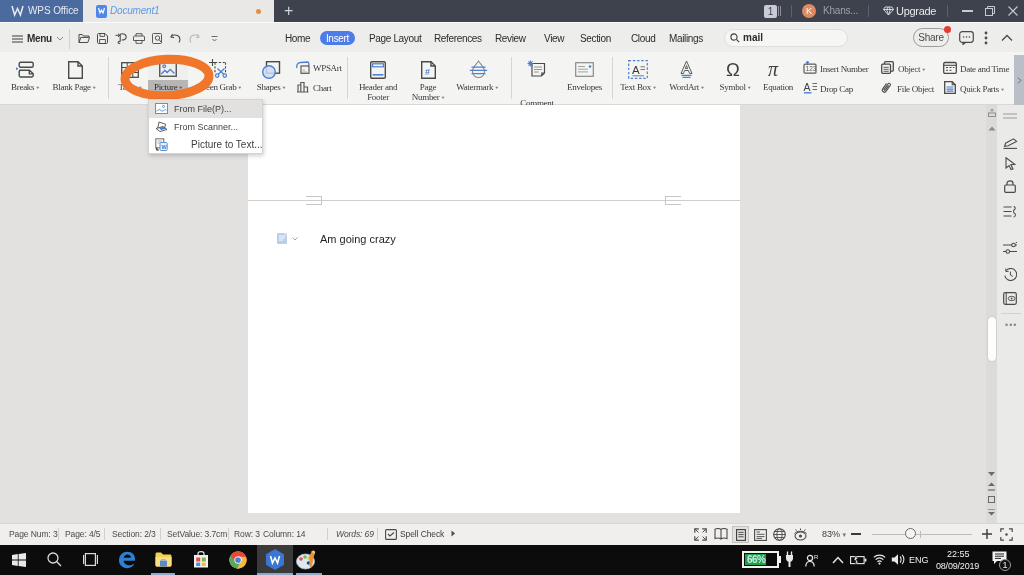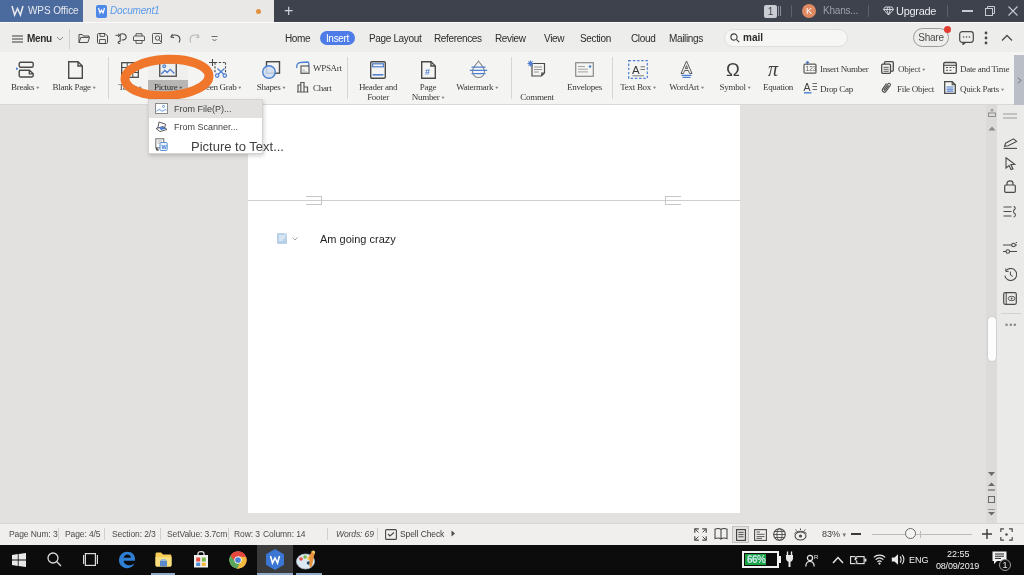--- a/index.html
+++ b/index.html
@@ -210,21 +210,21 @@
       <path d="M9.5 1 C12 5 15.5 7.5 15.5 11.5 C15.5 15 12.8 17.5 9.5 17.5 C6.2 17.5 3.5 15 3.5 11.5 C3.5 7.5 7 5 9.5 1 Z" fill="none" stroke="#8a8a8a" stroke-width="1.1"></path>
       <path d="M2.5 7.2 H16.5 M0.8 10.4 H18.2 M2.5 13.6 H16.5" stroke="#4e7fd0" stroke-width="1.3"></path>
     </svg>
 <span class="lbl" style="left:448px;top:82px;width:58px;">Watermark <span class="cv">▾</span></span>
 
 <svg class="a" style="left:527px;top:60px;" width="19" height="19" viewBox="0 0 19 19">
       <path d="M5 3.5 H17.5 V13 L14.5 16 H5 Z M14.8 16 V13 H17.5" fill="none" stroke="#4a4a4a" stroke-width="1.2"></path>
       <path d="M7 7 H15 M7 9.5 H15 M7 12 H12" stroke="#8a8a8a" stroke-width="0.9"></path>
       <path d="M3.5 0.5 V6.5 M0.5 3.5 H6.5 M1.4 1.4 L5.6 5.6 M5.6 1.4 L1.4 5.6" stroke="#4e7fd0" stroke-width="1.1"></path>
     </svg>
-<span class="lbl" style="left:514px;top:92px;width:46px;">Comment</span>
+<span class="lbl" style="left:514px;top:98px;width:46px;">Comment</span>
 
 <svg class="a" style="left:575px;top:62px;" width="19" height="15" viewBox="0 0 19 15">
       <rect x="0.7" y="0.7" width="17.6" height="13.6" fill="none" stroke="#8a8a8a" stroke-width="1.2"></rect>
       <path d="M3 4.5 H10 M3 7.2 H13 M3 9.9 H13" stroke="#9a9a9a" stroke-width="0.9"></path>
       <circle cx="15" cy="4.5" r="1.3" fill="#4e7fd0"></circle>
     </svg>
 <span class="lbl" style="left:561px;top:82px;width:47px;">Envelopes</span>
 
 <svg class="a" style="left:628px;top:60px;" width="20" height="19" viewBox="0 0 20 19">
       <rect x="0.7" y="0.7" width="18.6" height="17.6" fill="none" stroke="#4e7fd0" stroke-width="1.2" stroke-dasharray="2.4 1.8"></rect>
@@ -329,21 +329,21 @@
       <path d="M3.6 6.6 L8.2 5.9 L10.6 7.8 L6 8.9 Z" fill="#3f7ad4"></path>
     </svg>
 <span class="a" style="left:174px;top:122px;font-size:9px;color:#3f3f3f;">From Scanner...</span>
 <svg class="a" style="left:155px;top:138px;" width="13" height="13" viewBox="0 0 13 13">
       <rect x="0.8" y="0.8" width="8" height="9" fill="#fff" stroke="#6a6a6a" stroke-width="1"></rect>
       <path d="M2.4 3 H7 M2.4 5 H7" stroke="#9a9a9a" stroke-width="0.8"></path>
       <rect x="5" y="4.5" width="7.2" height="8" rx="1" fill="#e8f0fa" stroke="#5b93d6" stroke-width="1"></rect>
       <text x="6.6" y="10.8" font-family="Liberation Sans" font-size="5.5" font-weight="bold" fill="#3f7ad4">W</text>
       <path d="M1.5 9.5 L1.5 12 L4 12 M0.8 11.2 L2.6 12.1 L1.8 10" fill="none" stroke="#4a4a4a" stroke-width="0.9"></path>
     </svg>
-<span class="a" style="left:174px;top:139px;font-size:13px;color:#3f3f3f;padding-left:17px;">Picture to Text...</span>
+<span class="a" style="left:174px;top:139px;font-size:10px;color:#3f3f3f;padding-left:17px;">Picture to Text...</span>
 
 <div class="a" style="left:997px;top:105px;width:27px;height:418px;background:#eaeae9;"></div>
 <div class="a" style="left:986px;top:105px;width:11px;height:418px;background:#dcdbda;"></div>
 
 <svg class="a" style="left:988px;top:109px;" width="8" height="8" viewBox="0 0 8 8">
       <path d="M4 0 L4 3 M2.5 1.5 L4 0 L5.5 1.5" stroke="#7a7a7a" stroke-width="0.8" fill="none"></path>
       <rect x="0.5" y="4" width="7" height="3.5" fill="none" stroke="#7a7a7a" stroke-width="0.8"></rect>
     </svg>
 <svg class="a" style="left:988px;top:126px;" width="8" height="5" viewBox="0 0 8 5">
       <path d="M4 0.5 L7.5 4.5 H0.5 Z" fill="#8a8a8a"></path>

